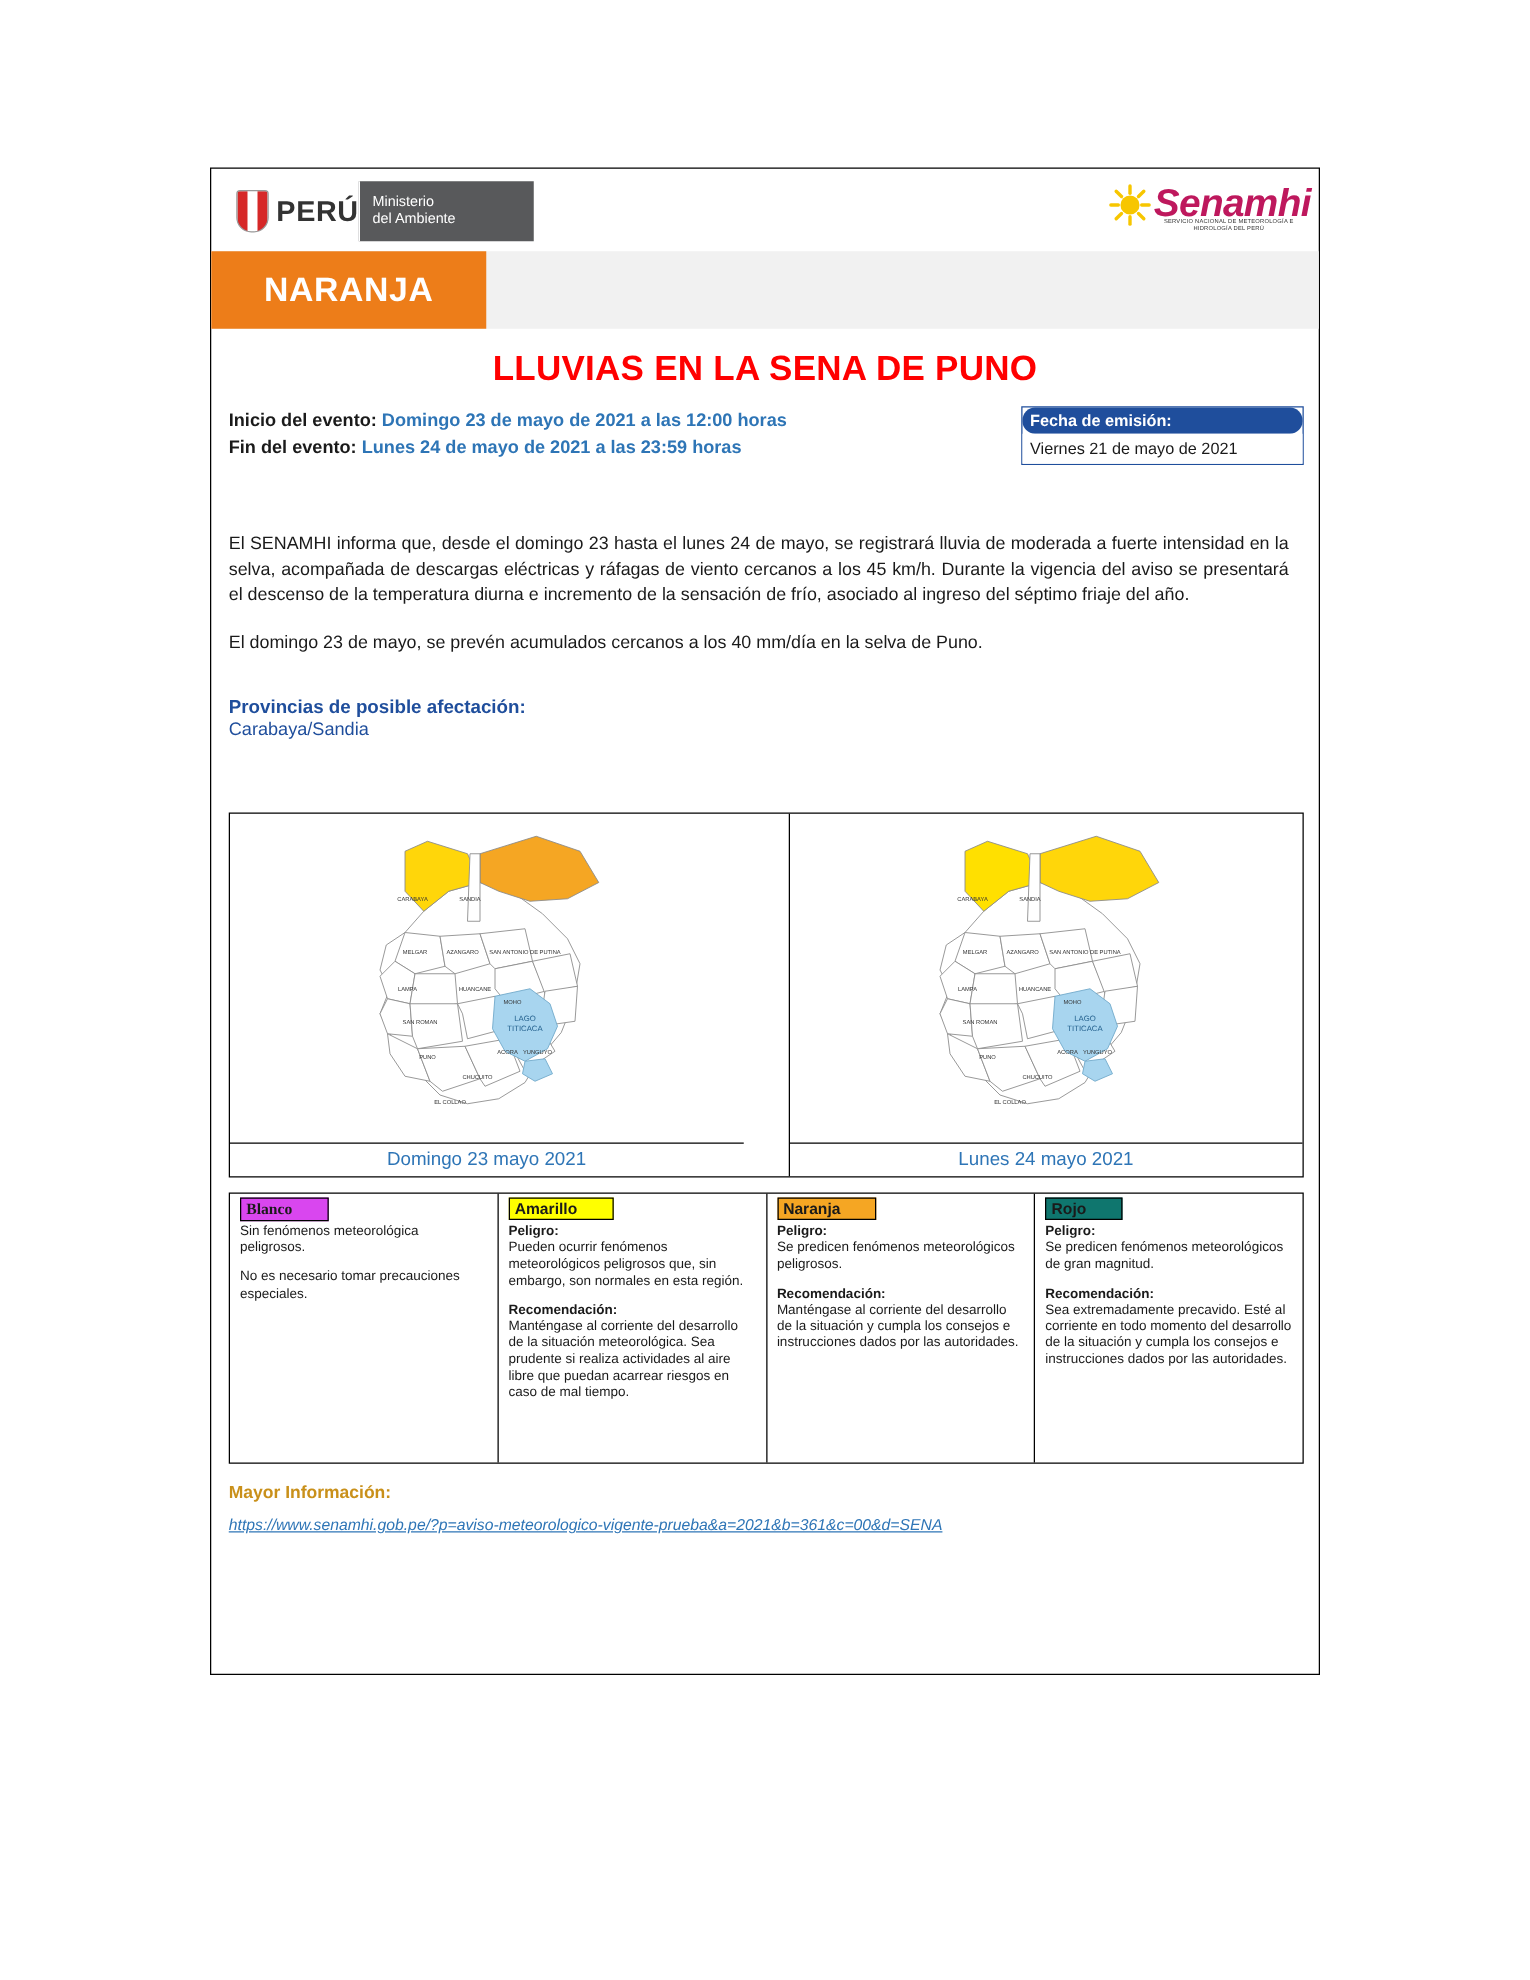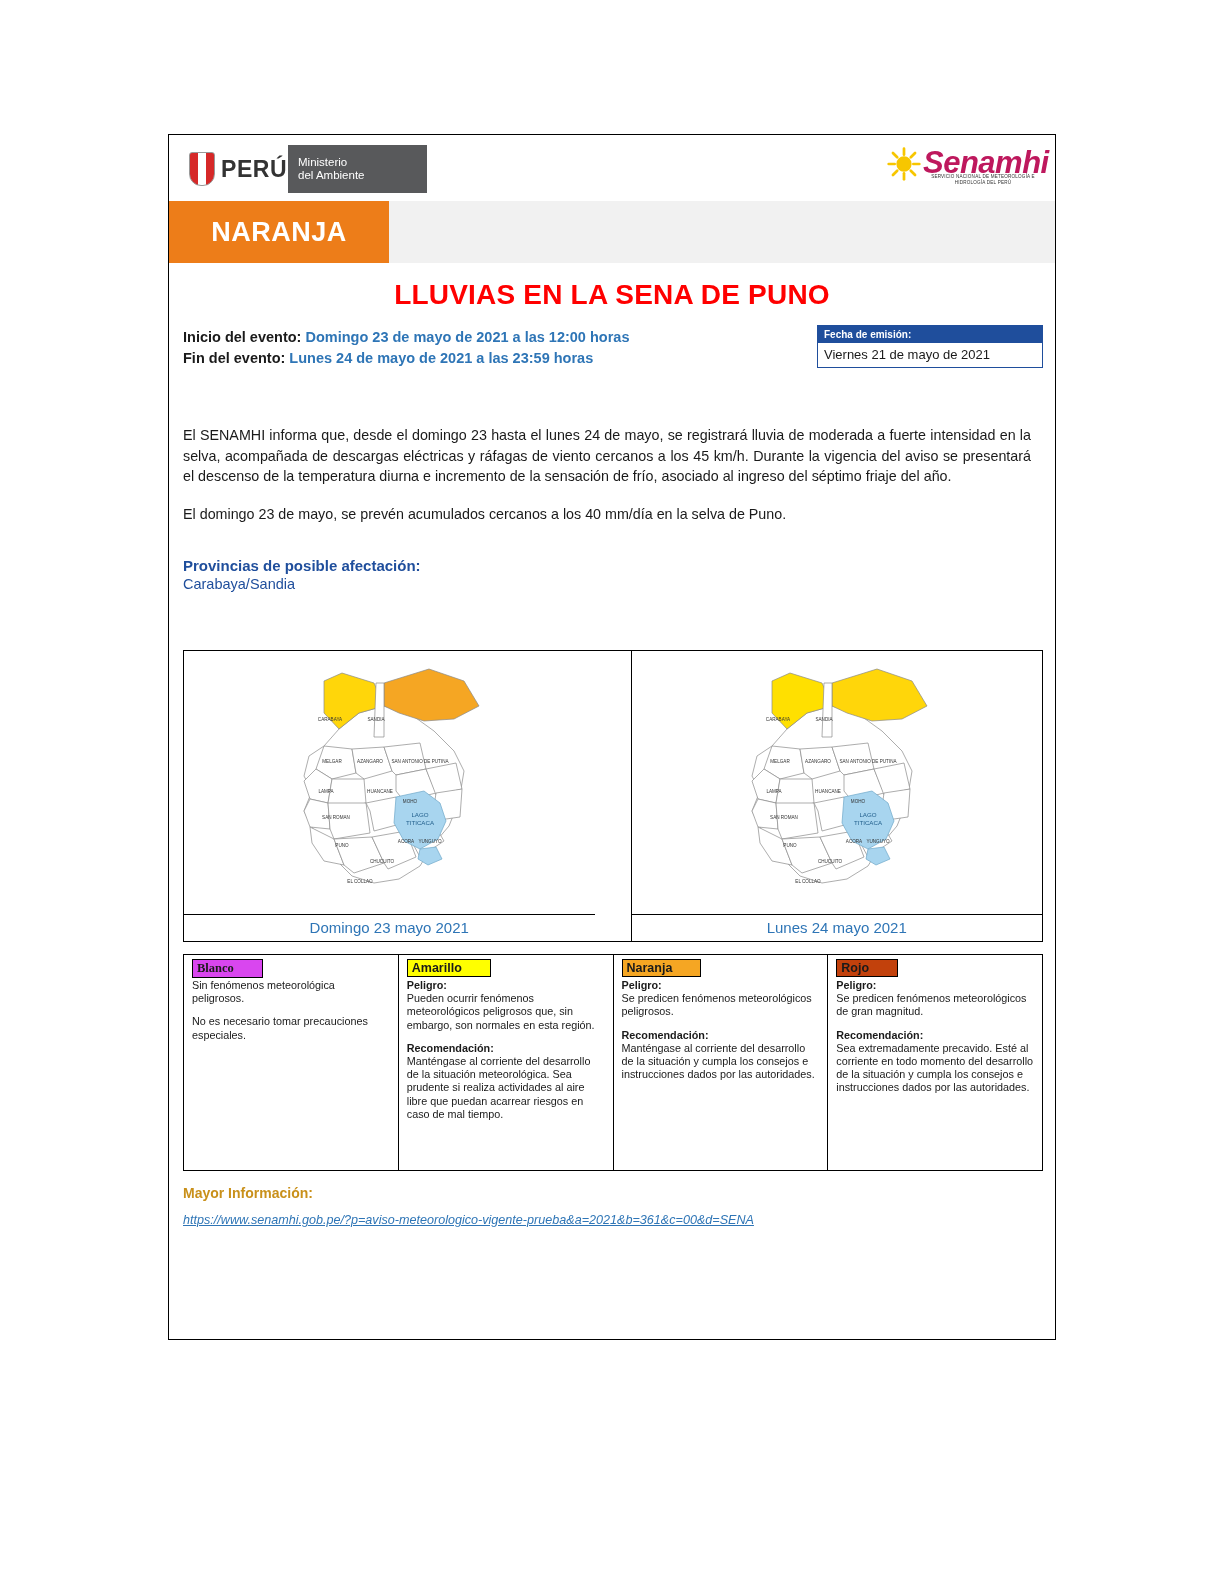--- a/index.html
+++ b/index.html
@@ -169,23 +169,24 @@
     position: absolute;
     right: 12px;
     top: 2px;
     width: 226px;
     border: 1px solid #1f4e9c;
     box-sizing: border-box;
   }
   .emision-head {
     background: #1f4e9c;
     color: #ffffff;
-    font-size: 10px;
+    font-size: 13px;
     font-weight: bold;
     padding: 3px 6px;
+    border-radius: 10px;
   }
   .emision-body {
     background: #ffffff;
     color: #1a1a1a;
     font-size: 13px;
     padding: 4px 6px 5px 6px;
   }
 
   
   .body-text {
@@ -259,21 +260,21 @@
     display: inline-block;
     font-size: 12.5px;
     font-weight: bold;
     padding: 1px 28px 1px 4px;
     color: #1a1a1a;
     border: 1px solid #000000;
   }
   .chip-blanco { background: #d946ef; font-family: Liberation Serif, serif; }
   .chip-amarillo { background: #ffff00; }
   .chip-naranja { background: #f5a623; }
-  .chip-rojo { background: #c2410c; color: #1a1a1a; }
+  .chip-rojo { background: #0f766e; color: #1a1a1a; }
   .leg-body {
     padding: 5px 8px 8px 8px;
     font-size: 10.8px;
     line-height: 13.2px;
     color: #1a1a1a;
   }
   .leg-body b { font-weight: bold; }
   .leg-p { margin: 0 0 10px 0; }
   .leg-p:last-child { margin-bottom: 0; }
 

